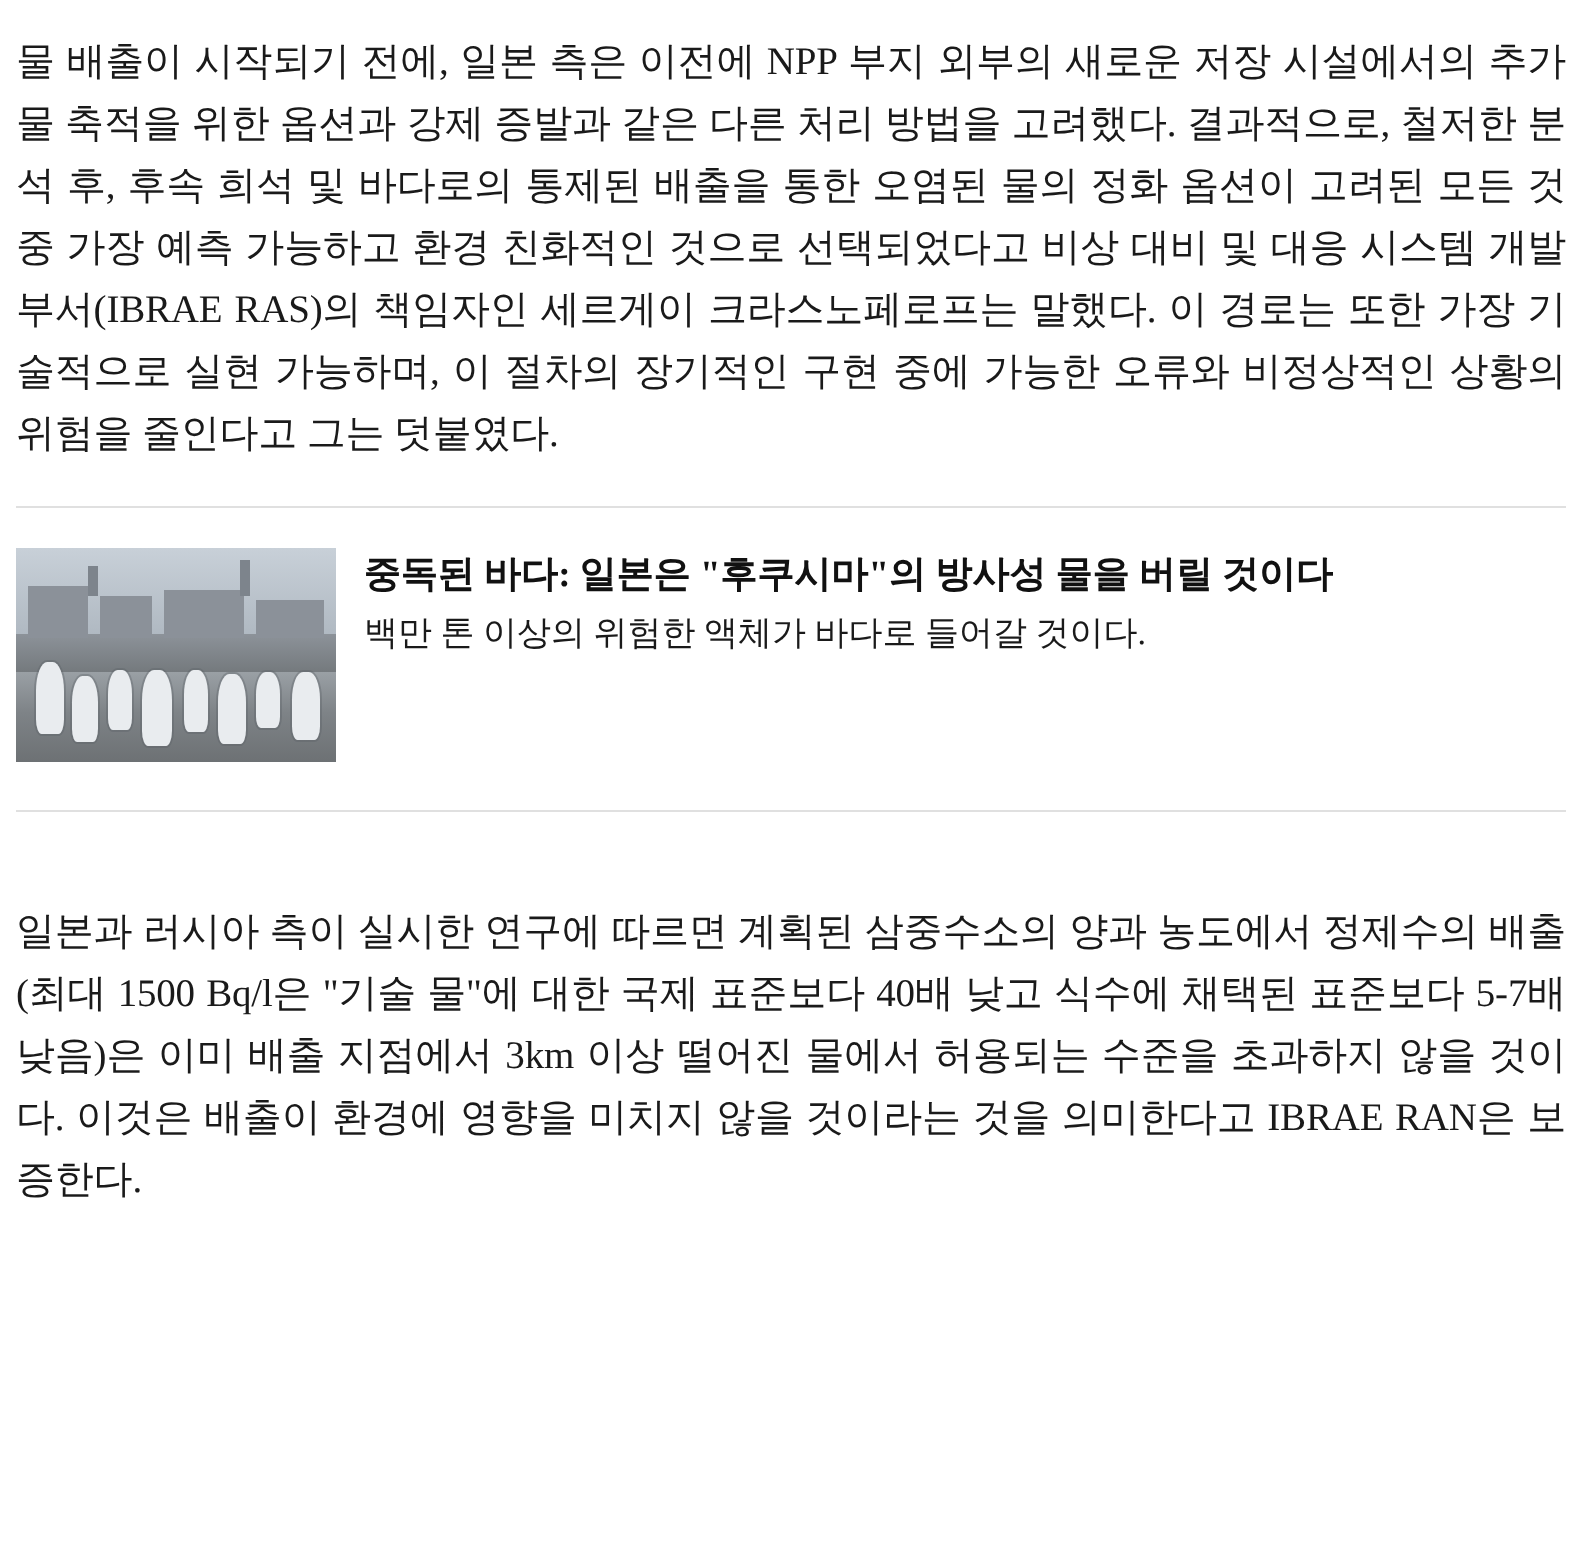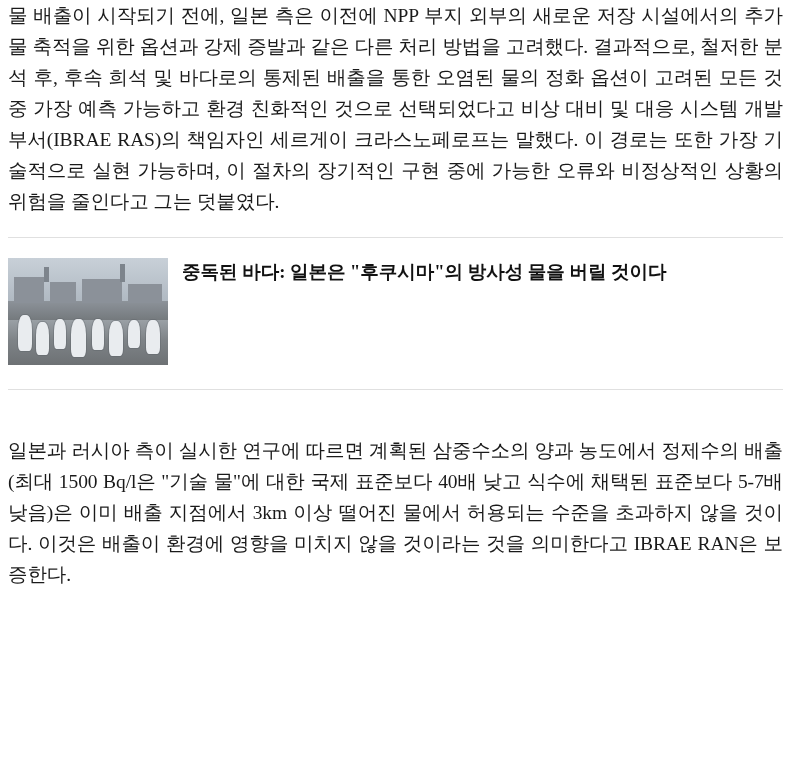--- a/index.html
+++ b/index.html
@@ -10,21 +10,21 @@
   body {
     width: 791px;
     height: 777px;
     font-family: "Liberation Serif", serif;
     color: #1a1a1a;
     overflow: hidden;
   }
   .page {
     width: 791px;
     box-sizing: border-box;
-    padding: 0 8px;
+    padding: 16px 8px;
   }
   p.body-text {
     font-size: 19.5px;
     line-height: 31px;
     margin: 0 0 20px 0;
     text-align: justify;
     letter-spacing: -0.1px;
   }
   p.body-text:last-child {
     margin-bottom: 0;
@@ -118,20 +118,21 @@
       <div class="fig" style="left:28px; bottom:10px; width:13px; height:33px;"></div>
       <div class="fig" style="left:46px; bottom:16px; width:12px; height:30px;"></div>
       <div class="fig" style="left:63px; bottom:8px; width:15px; height:38px;"></div>
       <div class="fig" style="left:84px; bottom:15px; width:12px; height:31px;"></div>
       <div class="fig" style="left:101px; bottom:9px; width:14px; height:35px;"></div>
       <div class="fig" style="left:120px; bottom:17px; width:12px; height:28px;"></div>
       <div class="fig" style="left:138px; bottom:11px; width:14px; height:34px;"></div>
     </div>
     <div class="promo-text">
       <div class="promo-title">중독된 바다: 일본은 "후쿠시마"의 방사성 물을 버릴 것이다</div>
+      <div class="promo-sub">백만 톤 이상의 위험한 액체가 바다로 들어갈 것이다.</div>
     </div>
   </div>
 
   <hr class="divider">
 
 
   <p class="body-text">일본과 러시아 측이 실시한 연구에 따르면 계획된 삼중수소의 양과 농도에서 정제수의 배출(최대 1500 Bq/l은 "기술 물"에 대한 국제 표준보다 40배 낮고 식수에 채택된 표준보다 5-7배 낮음)은 이미 배출 지점에서 3km 이상 떨어진 물에서 허용되는 수준을 초과하지 않을 것이다. 이것은 배출이 환경에 영향을 미치지 않을 것이라는 것을 의미한다고 IBRAE RAN은 보증한다.</p>
 
 </div>
 

